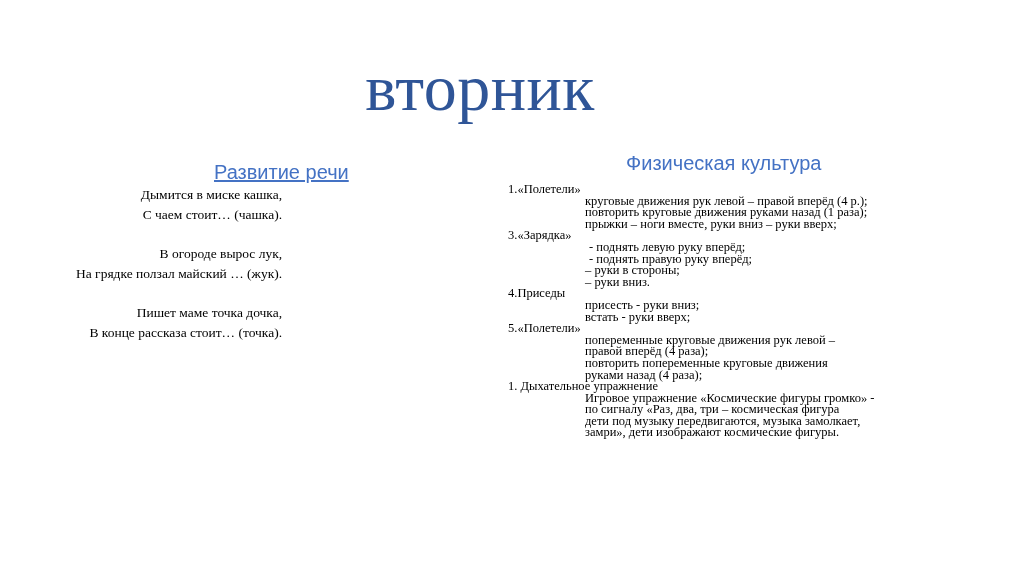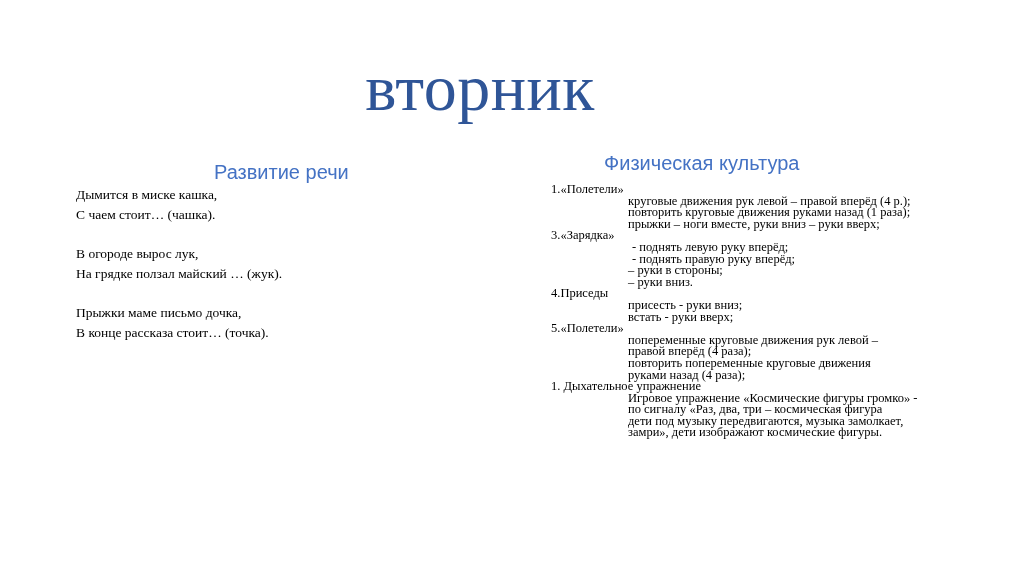--- a/index.html
+++ b/index.html
@@ -29,39 +29,41 @@
     .col-heading {
       position: absolute;
       font-family: "Liberation Sans", "DejaVu Sans", sans-serif;
       color: #4472c4;
       font-size: 20px;
       line-height: 24px;
     }
     #left-heading {
       left: 214px;
       top: 160px;
+      text-decoration: underline;
     }
     #right-heading {
-      left: 604px;
+      left: 626px;
       top: 151px;
     }
     .left-body {
       position: absolute;
       left: 76px;
       top: 185px;
       font-size: 13.5px;
       line-height: 20px;
+      text-align: right;
     }
     .stanza {
       margin-bottom: 19px;
     }
     .stanza div { white-space: nowrap; }
     .right-body {
       position: absolute;
-      left: 551px;
+      left: 508px;
       top: 184px;
       font-size: 12.5px;
       line-height: 11.6px;
     }
     .ex-title { white-space: nowrap; }
     .ex-line {
       white-space: nowrap;
       padding-left: 77px;
     }
     .ex-line.dash {
@@ -80,21 +82,21 @@
 <div class="left-body">
   <div class="stanza">
     <div>Дымится в миске кашка,</div>
     <div>С чаем стоит… (чашка).</div>
   </div>
   <div class="stanza">
     <div>В огороде вырос лук,</div>
     <div>На грядке ползал майский … (жук).</div>
   </div>
   <div class="stanza">
-    <div>Прыжки маме письмо дочка,</div>
+    <div>Пишет маме точка дочка,</div>
     <div>В конце рассказа стоит… (точка).</div>
   </div>
 </div>
 
 <div class="col-heading" id="right-heading">Физическая культура</div>
 <div class="right-body">
   <div>
     <div class="ex-title">1.«Полетели»</div>
     <div class="ex-line">круговые движения рук левой – правой вперёд (4 р.);</div>
     <div class="ex-line">повторить круговые движения руками назад (1 раза);</div>

